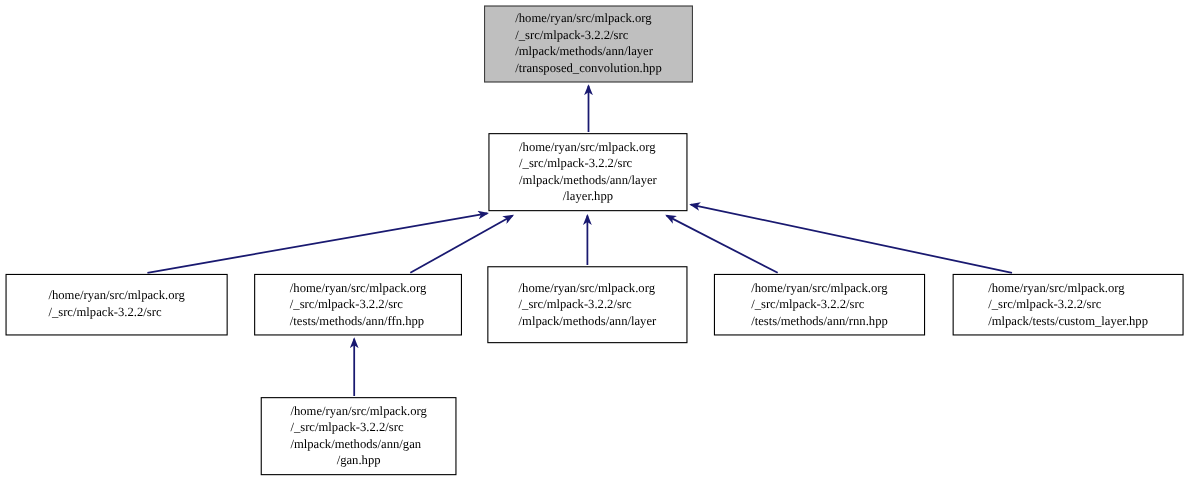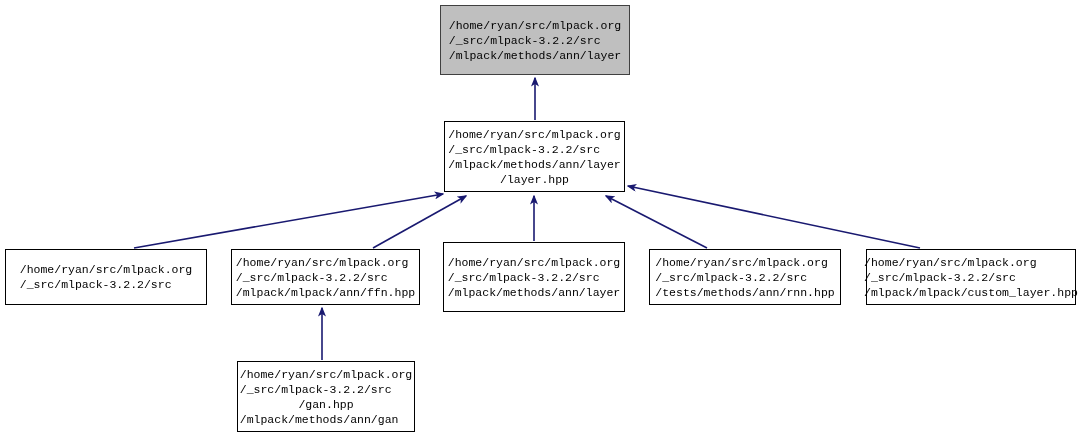--- a/index.html
+++ b/index.html
@@ -6,21 +6,21 @@
     margin: 0;
     padding: 0;
     background: #ffffff;
   }
   #graph {
     position: relative;
     width: 1081px;
     height: 437px;
     background: #ffffff;
     overflow: hidden;
-    font-family: Liberation Mono, monospace;
+    font-family: Liberation Serif, serif;
   }
   #edges {
     position: absolute;
     left: 0;
     top: 0;
     width: 1081px;
     height: 437px;
     pointer-events: none;
   }
   .node {
@@ -66,21 +66,21 @@
         </marker>
       </defs>
       <line x1="535" y1="120" x2="535" y2="78" stroke="#191970" stroke-width="1.6" marker-end="url(#arrowhead)"></line>
       <line x1="134" y1="248" x2="443" y2="194" stroke="#191970" stroke-width="1.6" marker-end="url(#arrowhead)"></line>
       <line x1="373" y1="248" x2="466" y2="196" stroke="#191970" stroke-width="1.6" marker-end="url(#arrowhead)"></line>
       <line x1="534" y1="241" x2="534" y2="196" stroke="#191970" stroke-width="1.6" marker-end="url(#arrowhead)"></line>
       <line x1="707" y1="248" x2="606" y2="196" stroke="#191970" stroke-width="1.6" marker-end="url(#arrowhead)"></line>
       <line x1="920" y1="248" x2="628" y2="186" stroke="#191970" stroke-width="1.6" marker-end="url(#arrowhead)"></line>
       <line x1="322" y1="360" x2="322" y2="308" stroke="#191970" stroke-width="1.6" marker-end="url(#arrowhead)"></line>
     </svg>
-<div class="node current" style="left: 440px; top: 5px; width: 190px; height: 70px;"><span class="lines"><span class="ln">/home/ryan/src/mlpack.org</span><span class="ln">/_src/mlpack-3.2.2/src</span><span class="ln">/mlpack/methods/ann/layer</span></span></div>
+<div class="node current" style="left: 440px; top: 5px; width: 190px; height: 70px;"><span class="lines"><span class="ln">/home/ryan/src/mlpack.org</span><span class="ln">/_src/mlpack-3.2.2/src</span><span class="ln">/mlpack/methods/ann/layer</span><span class="ln">/transposed_convolution.hpp</span></span></div>
     <div class="node" style="left: 444px; top: 121px; width: 181px; height: 71px;"><span class="lines"><span class="ln">/home/ryan/src/mlpack.org</span><span class="ln">/_src/mlpack-3.2.2/src</span><span class="ln">/mlpack/methods/ann/layer</span><span class="ln tail">/layer.hpp</span></span></div>
     <div class="node" style="left: 5px; top: 249px; width: 202px; height: 56px;"><span class="lines"><span class="ln">/home/ryan/src/mlpack.org</span><span class="ln">/_src/mlpack-3.2.2/src</span></span></div>
-    <div class="node" style="left: 231px; top: 249px; width: 189px; height: 56px;"><span class="lines"><span class="ln">/home/ryan/src/mlpack.org</span><span class="ln">/_src/mlpack-3.2.2/src</span><span class="ln">/mlpack/mlpack/ann/ffn.hpp</span></span></div>
+    <div class="node" style="left: 231px; top: 249px; width: 189px; height: 56px;"><span class="lines"><span class="ln">/home/ryan/src/mlpack.org</span><span class="ln">/_src/mlpack-3.2.2/src</span><span class="ln">/tests/methods/ann/ffn.hpp</span></span></div>
     <div class="node" style="left: 443px; top: 242px; width: 182px; height: 70px;"><span class="lines"><span class="ln">/home/ryan/src/mlpack.org</span><span class="ln">/_src/mlpack-3.2.2/src</span><span class="ln">/mlpack/methods/ann/layer</span></span></div>
     <div class="node" style="left: 649px; top: 249px; width: 192px; height: 56px;"><span class="lines"><span class="ln">/home/ryan/src/mlpack.org</span><span class="ln">/_src/mlpack-3.2.2/src</span><span class="ln">/tests/methods/ann/rnn.hpp</span></span></div>
-    <div class="node" style="left: 866px; top: 249px; width: 210px; height: 56px;"><span class="lines"><span class="ln">/home/ryan/src/mlpack.org</span><span class="ln">/_src/mlpack-3.2.2/src</span><span class="ln">/mlpack/mlpack/custom_layer.hpp</span></span></div>
-    <div class="node" style="left: 237px; top: 361px; width: 178px; height: 71px;"><span class="lines"><span class="ln">/home/ryan/src/mlpack.org</span><span class="ln">/_src/mlpack-3.2.2/src</span><span class="ln tail">/gan.hpp</span><span class="ln">/mlpack/methods/ann/gan</span></span></div>
+    <div class="node" style="left: 866px; top: 249px; width: 210px; height: 56px;"><span class="lines"><span class="ln">/home/ryan/src/mlpack.org</span><span class="ln">/_src/mlpack-3.2.2/src</span><span class="ln">/mlpack/tests/custom_layer.hpp</span></span></div>
+    <div class="node" style="left: 237px; top: 361px; width: 178px; height: 71px;"><span class="lines"><span class="ln">/home/ryan/src/mlpack.org</span><span class="ln">/_src/mlpack-3.2.2/src</span><span class="ln">/mlpack/methods/ann/gan</span><span class="ln tail">/gan.hpp</span></span></div>
   </div>
 
 </body></html>

